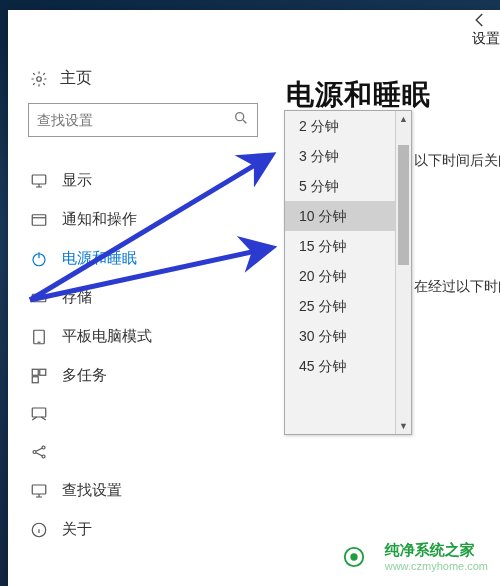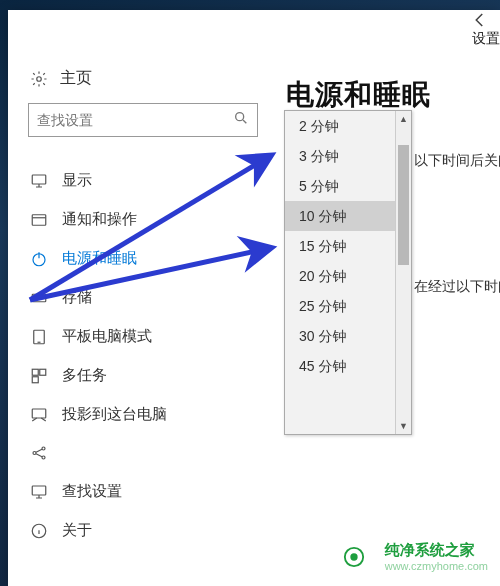--- a/index.html
+++ b/index.html
@@ -163,21 +163,20 @@
             </span>
             <span>多任务</span>
           </div>
           <div class="nav-item">
             <span class="nav-icon">
               <svg viewBox="0 0 24 24" width="18" height="18">
                 <rect x="3" y="4" width="18" height="12" rx="1"></rect>
                 <path d="M3 20l6-4M21 20l-6-4"></path>
               </svg>
             </span>
-            <span>投影到这台电脑</span>
           </div>
           <div class="nav-item">
             <span class="nav-icon">
               <svg viewBox="0 0 24 24" width="18" height="18">
                 <circle cx="6" cy="12" r="2"></circle>
                 <circle cx="18" cy="6" r="2"></circle>
                 <circle cx="18" cy="18" r="2"></circle>
                 <path d="M8 11l8-4M8 13l8 4"></path>
               </svg>
             </span>

